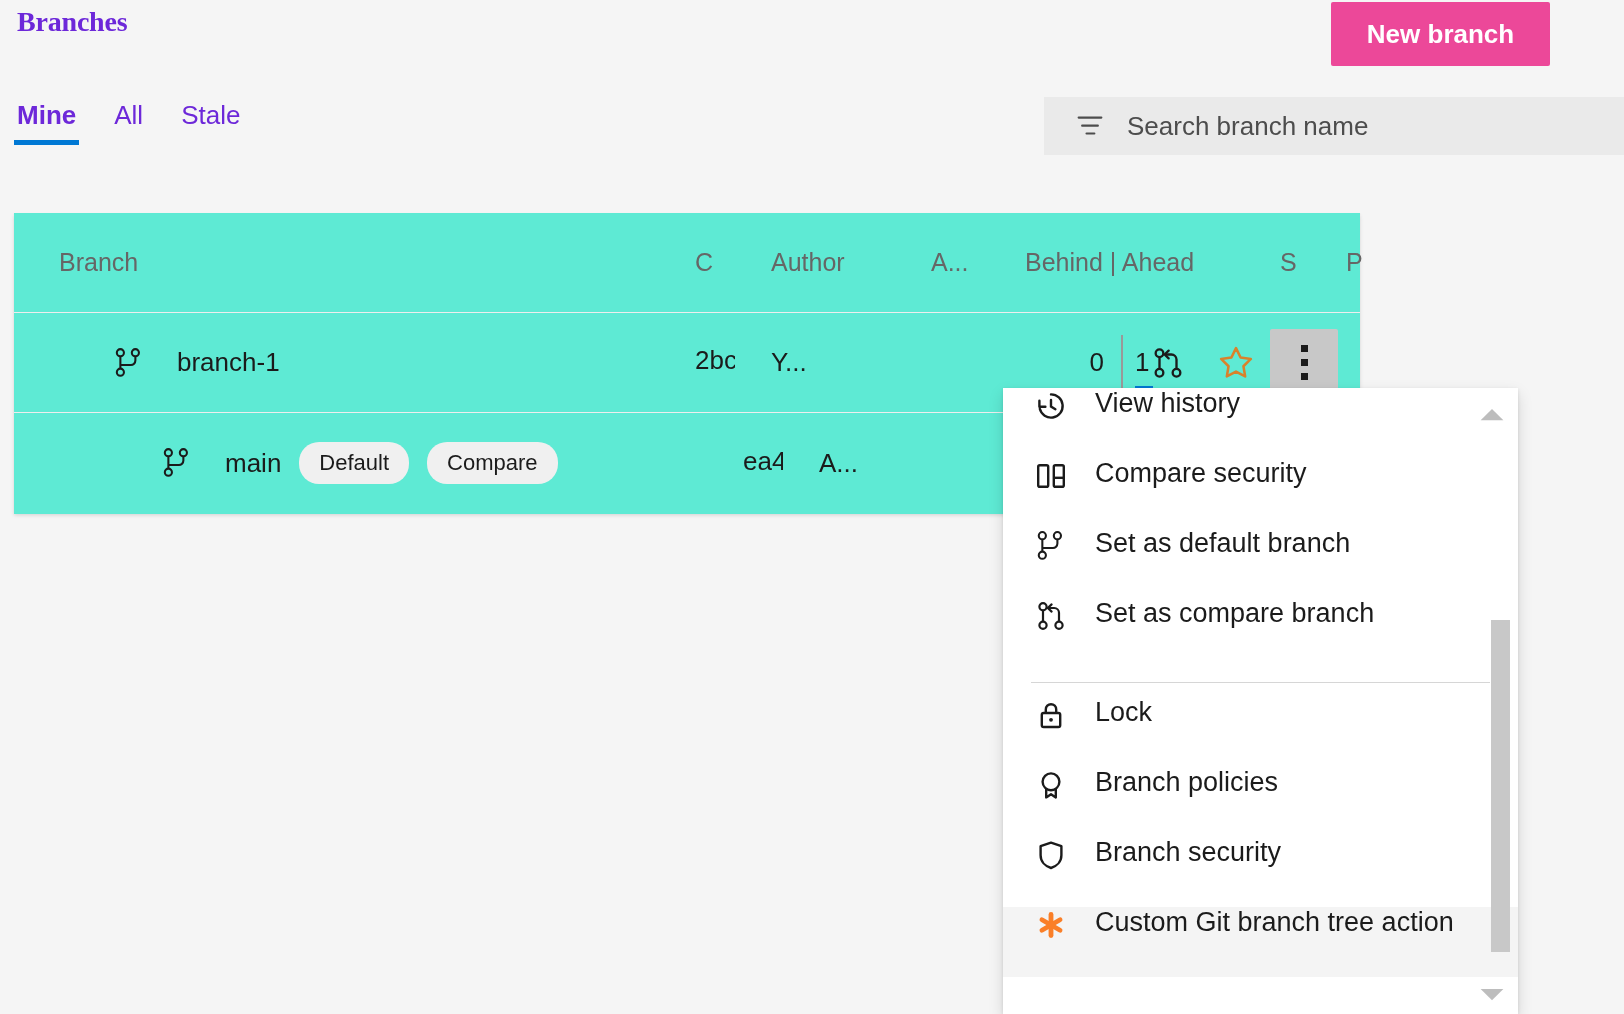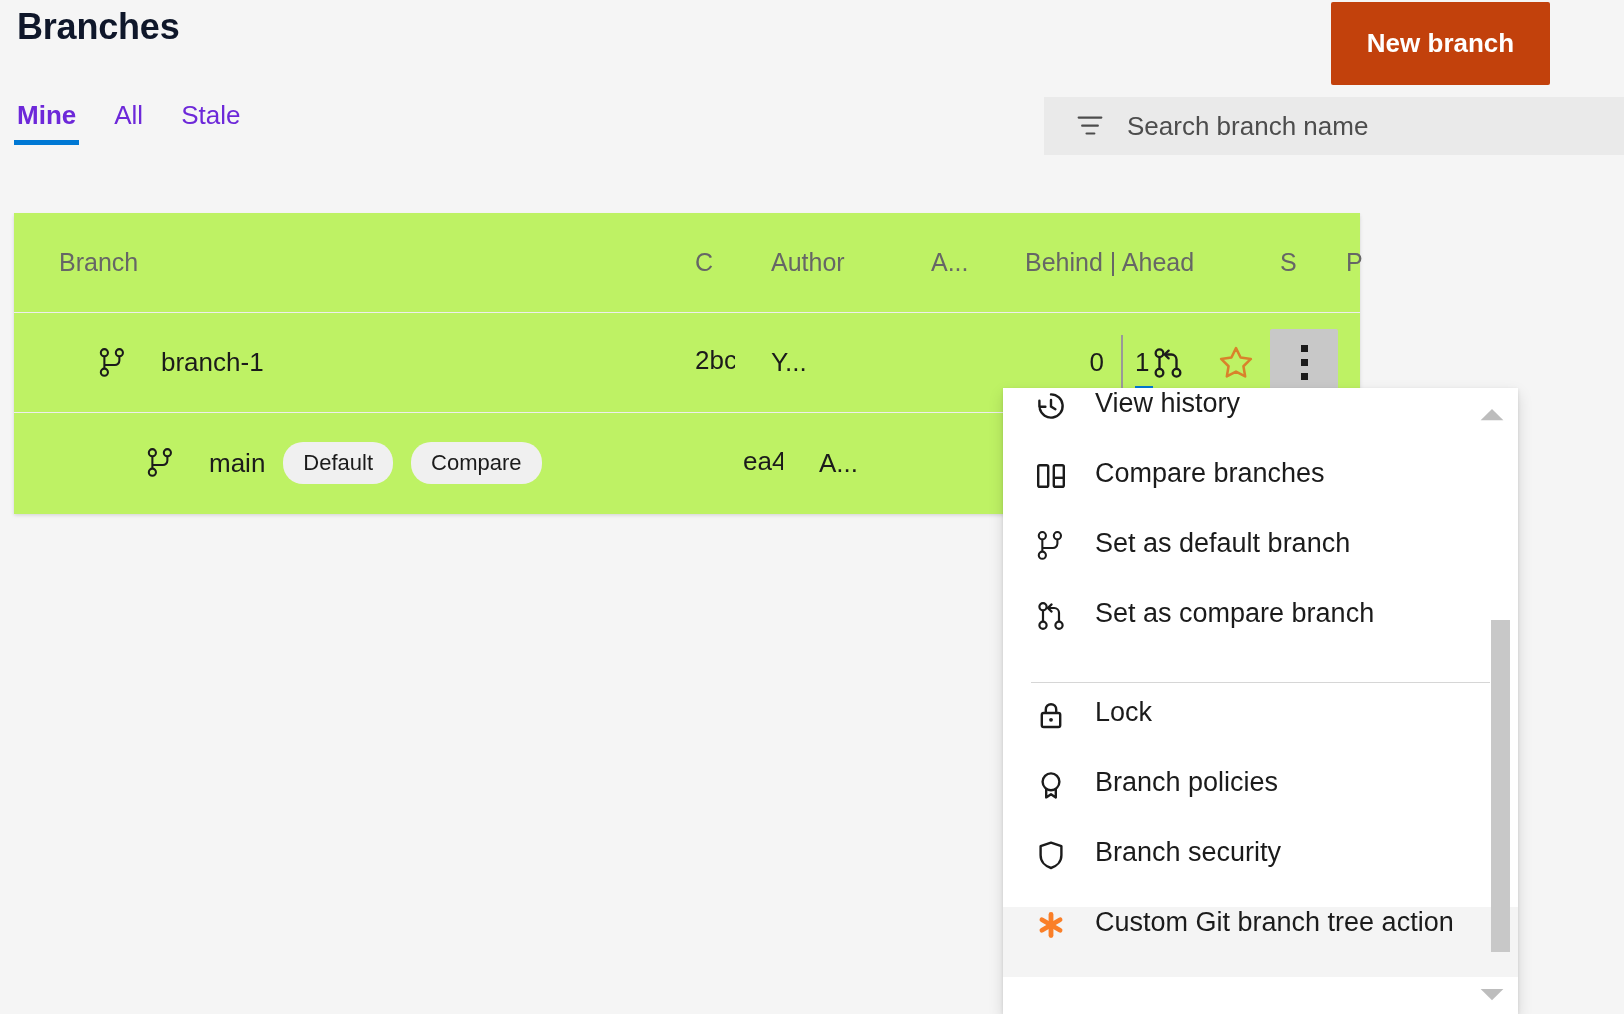--- a/index.html
+++ b/index.html
@@ -7,27 +7,28 @@
     width: 1624px; height: 1014px;
     background: #f5f5f5;
     font-family: "Liberation Sans", sans-serif;
     overflow: hidden;
   }
   #root { position: relative; width: 1624px; height: 1014px; }
 
   
   .page-title {
     position: absolute; left: 17px; top: 6px;
-    font-size: 36px; font-weight: 600; color: #0f172a;
+    font-size: 28px; font-weight: 600; color: #6d28d9;
     letter-spacing: -0.2px;
+    font-family: Liberation Serif, serif;
   }
   .new-branch-btn {
     position: absolute; left: 1331px; top: 2px;
-    width: 219px; height: 83px;
-    background: #c2410c; color: #ffffff;
+    width: 219px; height: 64px;
+    background: #ec4899; color: #ffffff;
     border: none; border-radius: 2px;
     font-family: "Liberation Sans", sans-serif;
     font-size: 26px; font-weight: 600;
     cursor: pointer;
     display: flex; align-items: center; justify-content: center;
   }
 
   
   .pivot-bar {
     position: absolute; left: 14px; top: 100px;
@@ -55,21 +56,21 @@
   }
   .filter-icon { margin-left: 32px; width: 28px; height: 28px; flex: none; }
   .search-placeholder {
     margin-left: 23px; font-size: 26px; color: #4d4d4d;
   }
 
   
   .table-card {
     position: absolute; left: 14px; top: 213px;
     width: 1346px; height: 301px;
-    background: #bef264;
+    background: #5eead4;
     box-shadow: 0 1.6px 3.6px rgba(0,0,0,.13), 0 0.3px 0.9px rgba(0,0,0,.10);
   }
   .row {
     position: relative; display: flex; align-items: center;
     height: 100px; width: 100%;
   }
   .header-row { height: 100px; border-bottom: 1px solid #eeeeee; }
   .data-row { border-bottom: 1px solid #eeeeee; }
   .data-row:last-child { border-bottom: none; margin-left: 48px; }
 
@@ -77,21 +78,21 @@
   .th { font-size: 25px; color: #666666; }
 
   .c-branch   { left: 45px;  }
   .c-commit   { left: 681px; }
   .c-author   { left: 757px; }
   .c-adate    { left: 917px; }
   .c-behind   { left: 1011px;}
   .c-status   { left: 1266px;}
   .c-pr       { left: 1332px;}
 
-  .branch-cell { left: 84px; display: flex; align-items: center; gap: 0; }
+  .branch-cell { left: 100px; display: flex; align-items: center; gap: 0; }
   .branch-icon { width: 30px; height: 32px; flex: none; }
   .branch-name { margin-left: 33px; font-size: 26px; color: #1b1b1b; }
   .pill {
     margin-left: 18px; padding: 8px 20px;
     background: #f0f0f0; border-radius: 20px;
     font-size: 22px; color: #1b1b1b; white-space: nowrap;
     cursor: pointer;
   }
   .commit-link {
     font-size: 26px; color: #1b1b1b;
@@ -272,21 +273,21 @@
     </div>
 
     <div class="ctx-item">
       <span class="ctx-ico">
         <svg width="32" height="32" viewBox="0 0 16 16">
           <rect x="1.6" y="2.6" width="5" height="10.8" rx="0.8" fill="none" stroke="#1b1b1b" stroke-width="1.2"></rect>
           <rect x="9.4" y="2.6" width="5" height="10.8" rx="0.8" fill="none" stroke="#1b1b1b" stroke-width="1.2"></rect>
           <path d="M9.4 8.9h5" stroke="#1b1b1b" stroke-width="1.2"></path>
         </svg>
       </span>
-      <span class="ctx-label">Compare branches</span>
+      <span class="ctx-label">Compare security</span>
     </div>
 
     <div class="ctx-item">
       <span class="ctx-ico">
         <svg width="32" height="32" viewBox="0 0 16 17">
           <circle cx="3.4" cy="3" r="1.9" fill="none" stroke="#1b1b1b" stroke-width="1.1"></circle>
           <circle cx="11.4" cy="3" r="1.9" fill="none" stroke="#1b1b1b" stroke-width="1.1"></circle>
           <circle cx="3.4" cy="13.4" r="1.9" fill="none" stroke="#1b1b1b" stroke-width="1.1"></circle>
           <path d="M3.4 5v6.4M11.4 5v2.2a2.4 2.4 0 0 1-2.4 2.4H3.4" fill="none" stroke="#1b1b1b" stroke-width="1.1"></path>
         </svg>

